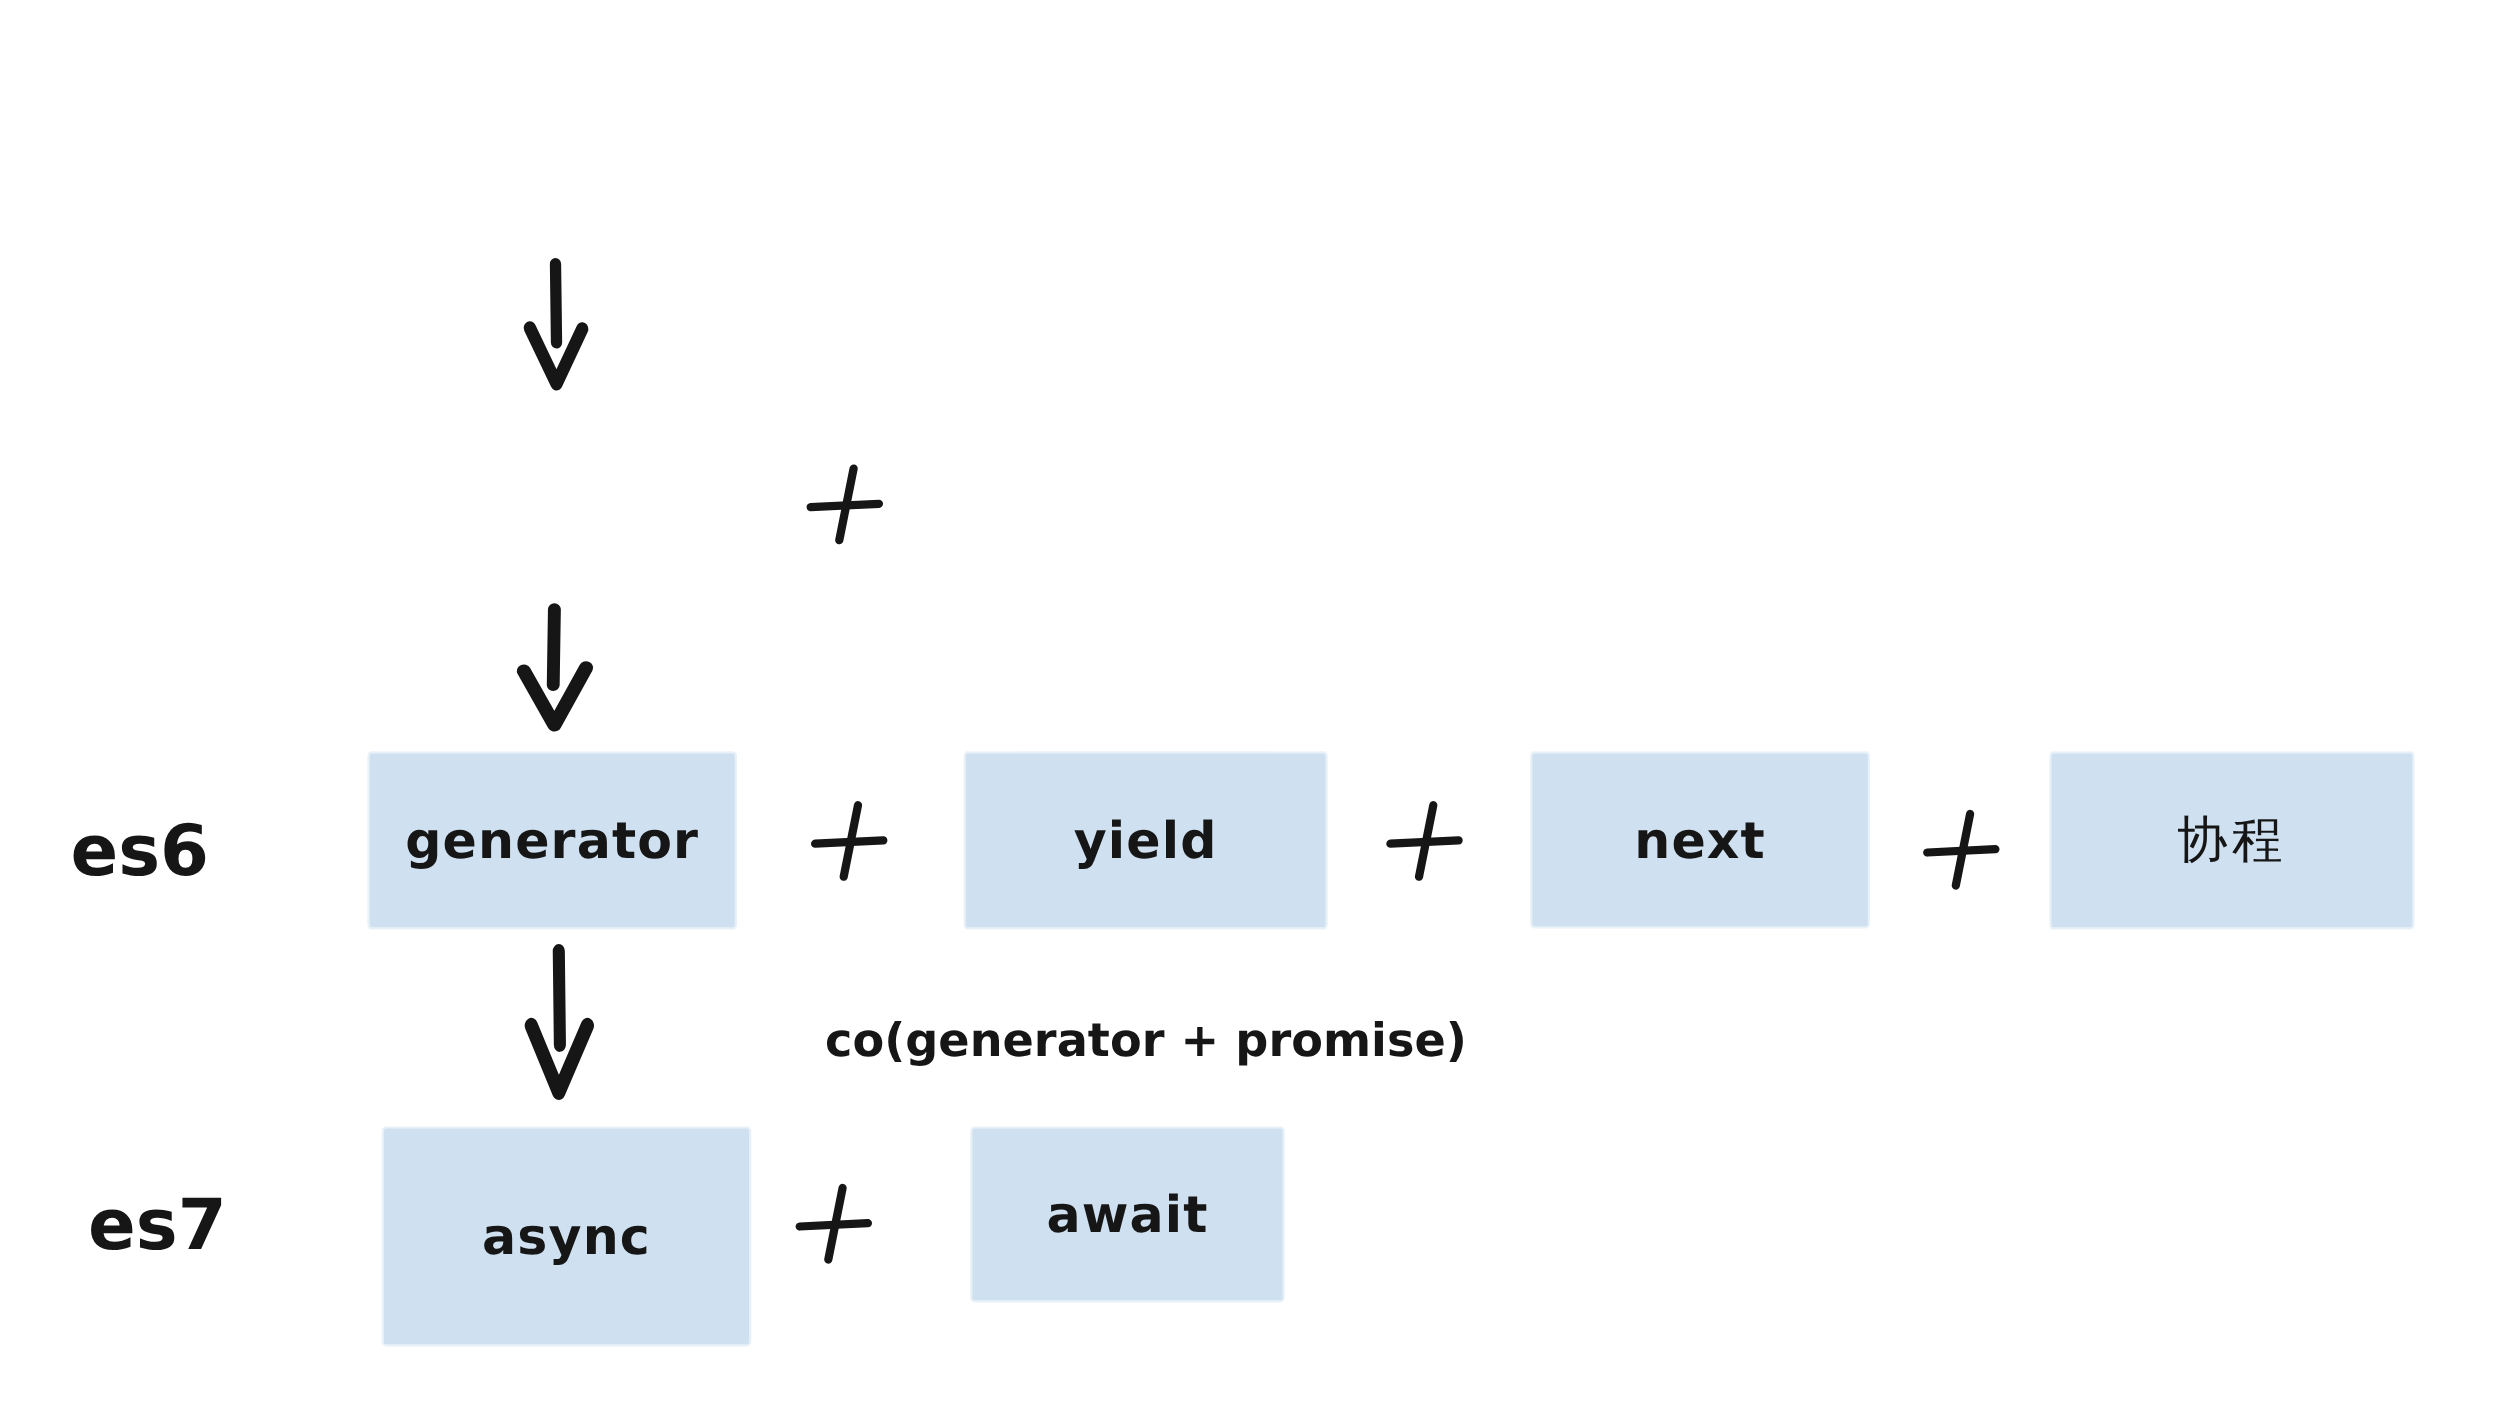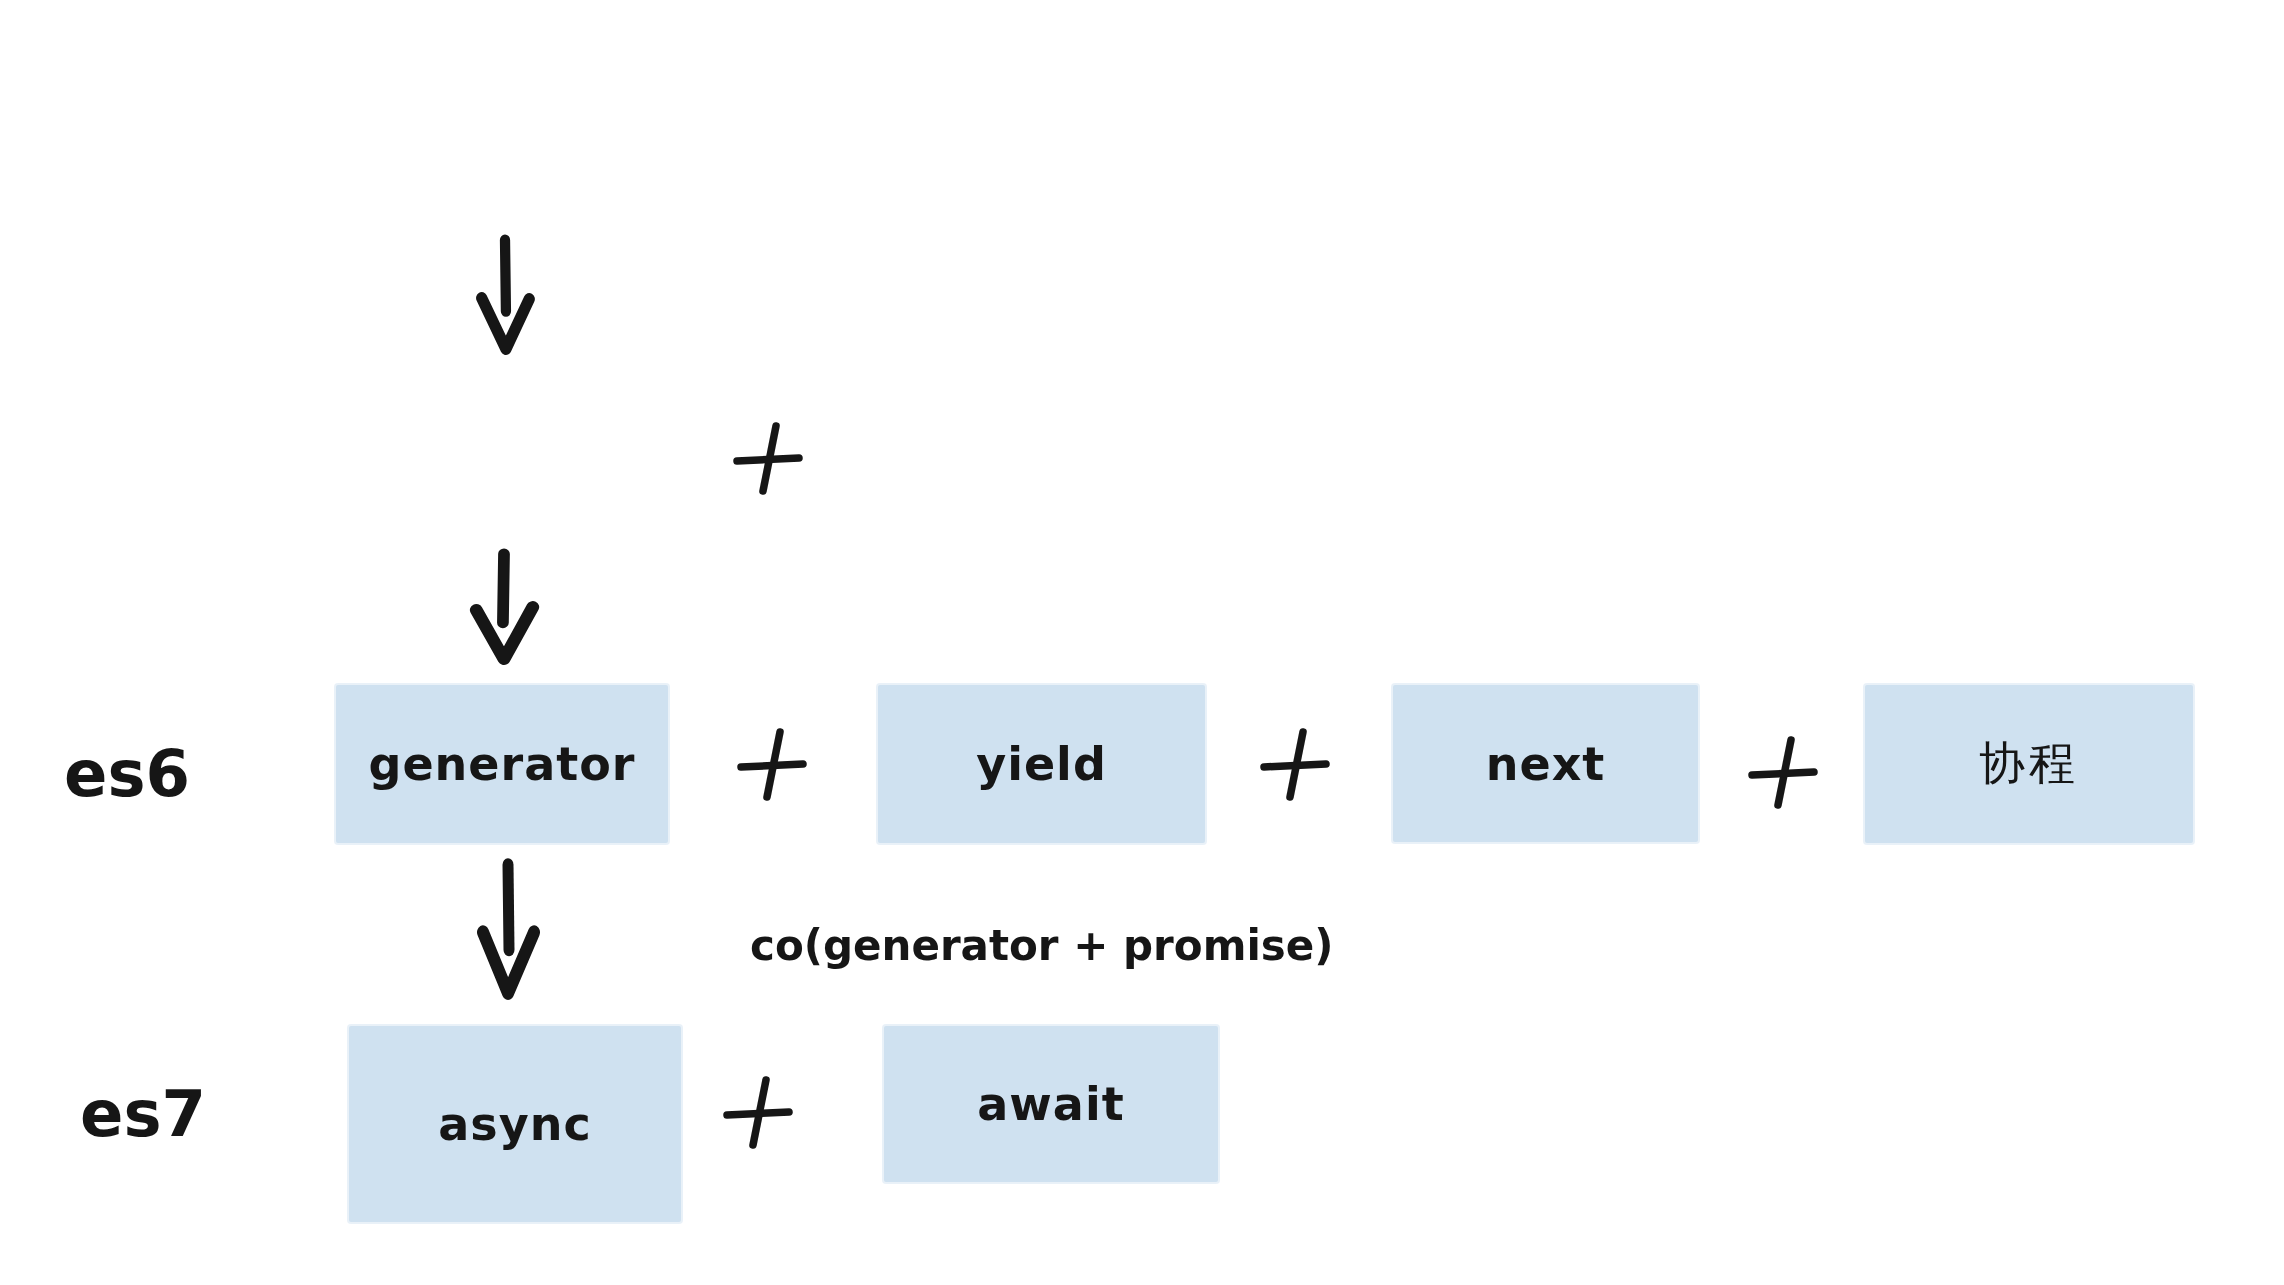--- a/index.html
+++ b/index.html
@@ -125,17 +125,17 @@
   </svg>
   <div class="note" style="left:750px; top:921px;">co(generator + promise)</div>
 
   <div class="node" style="left:349px; top:1026px; width:332px; height:196px;">
     <span class="node-label">async</span>
   </div>
   <svg class="glyph" style="left:723px; top:1077px;" width="70" height="70" viewBox="0 0 70 70" aria-label="+">
     <path class="ink plus-stroke" d="M43 3 L30 68"></path>
     <path class="ink plus-stroke" d="M4 38 L66 35"></path>
   </svg>
-  <div class="node" style="left:884px; top:1026px; width:334px; height:156px;">
+  <div class="node" style="left:884px; top:1026px; width:282px; height:156px;">
     <span class="node-label">await</span>
   </div>
 
 </div>
 
 </body></html>

